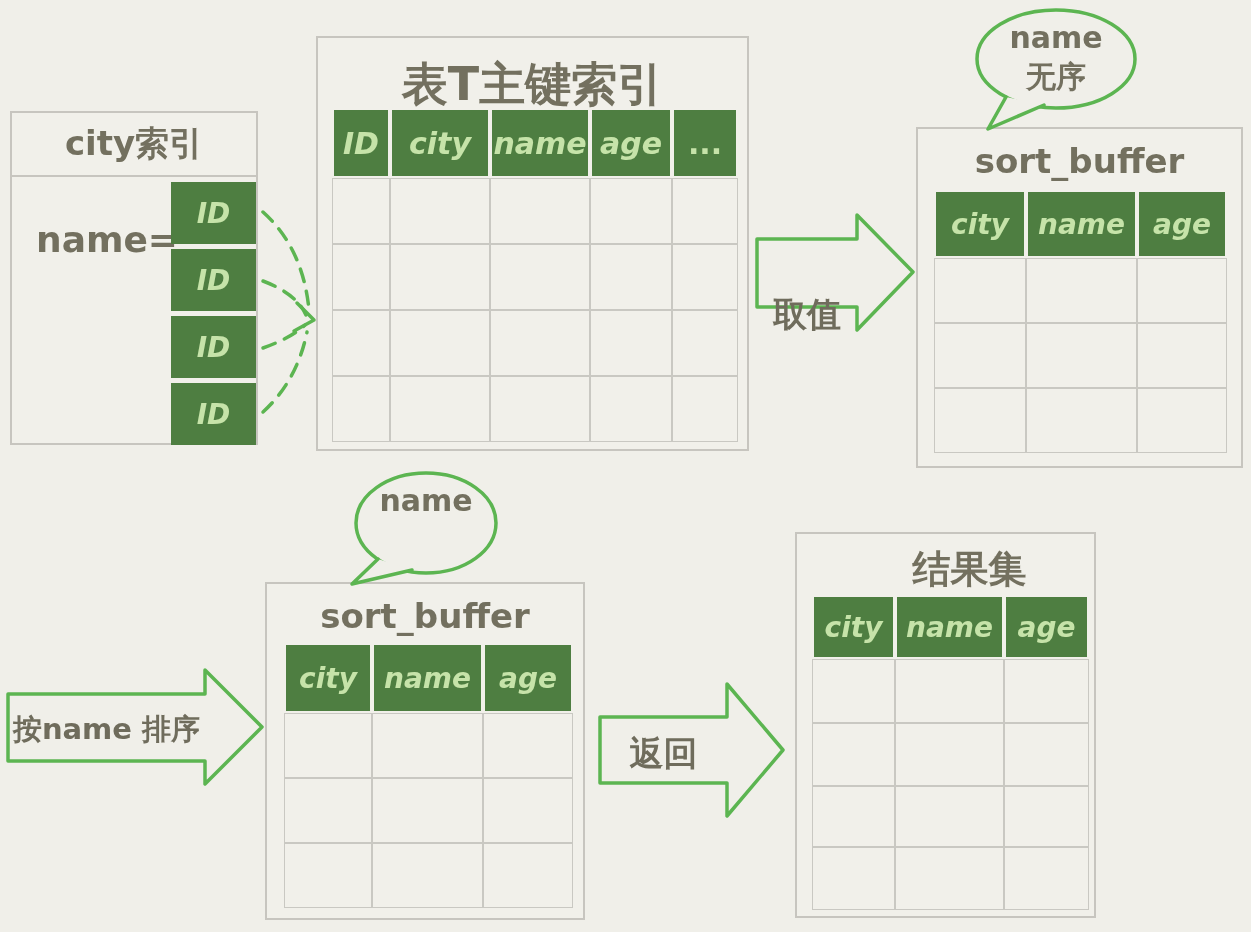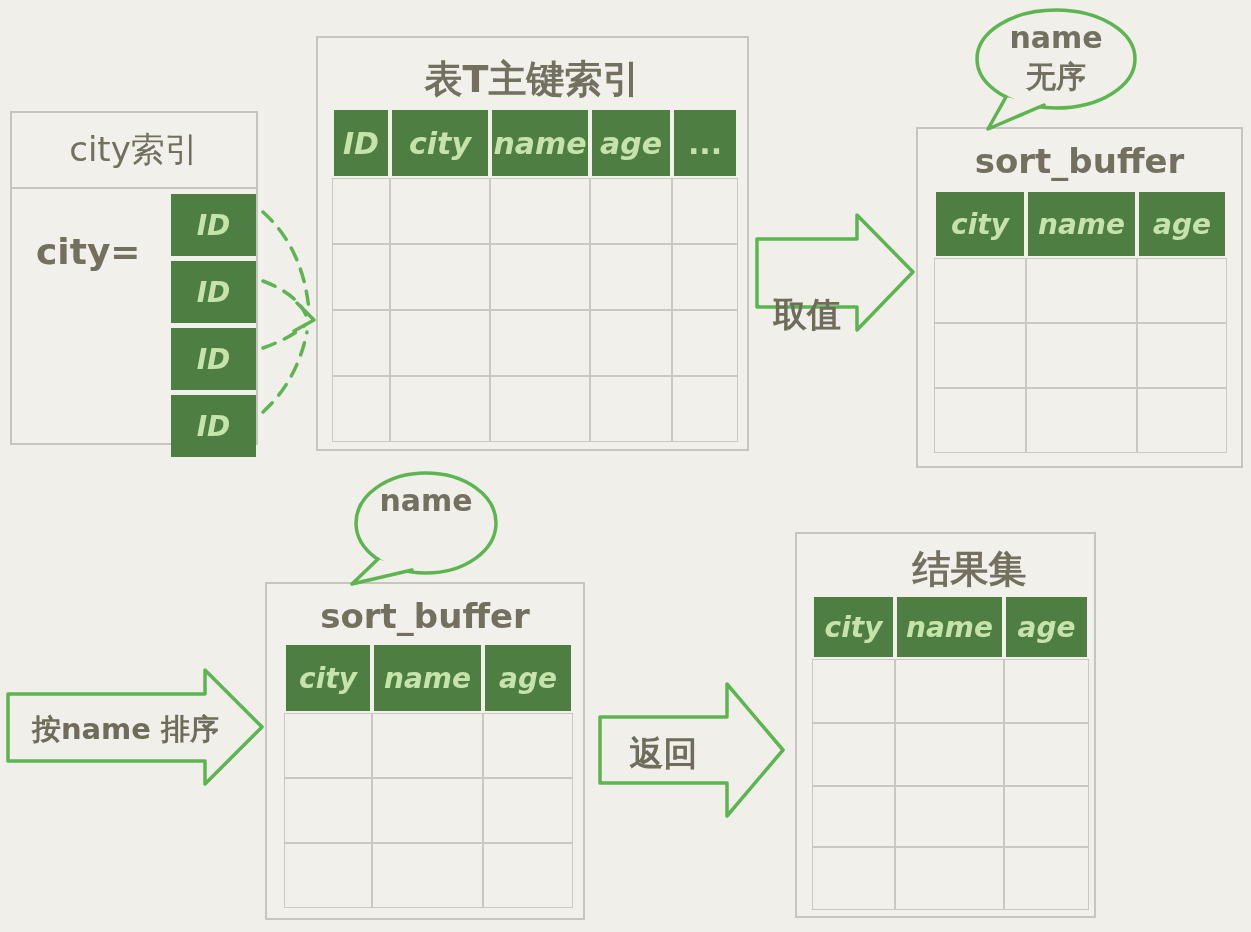--- a/index.html
+++ b/index.html
@@ -11,24 +11,24 @@
   }
   .box {
     position:absolute; box-sizing:border-box;
     border:2.5px solid #c7c5bf; background:#f1f0ea;
   }
   .box-title {
     position:absolute; left:0; right:0; text-align:center;
     font-weight:bold; color:#73705f; white-space:nowrap;
   }
   .titlebar {
-    box-sizing:border-box; height:76px;
+    box-sizing:border-box; height:64px;
     border-bottom:2.5px solid #c7c5bf;
     display:flex; align-items:center; justify-content:center;
-    font-size:34px; font-weight:normal;
+    font-size:34px; font-weight:bold;
   }
   .grid { position:absolute; display:grid; }
   .th {
     background:#4e7e41; border:2.5px solid #f1f0ea;
     color:#c6e3a9; font-weight:bold; font-style:italic;
     display:flex; align-items:center; justify-content:center;
     box-sizing:border-box;
   }
   .td { border:1.5px solid #c9c8c2; box-sizing:border-box; background:#f1f0ea; }
   .idcol { position:absolute; display:flex; flex-direction:column; gap:5px; }
@@ -46,33 +46,33 @@
 </style>
 </head>
 <body>
 
 <div class="canvas">
 
   <div class="box" style="left:10px; top:111px; width:248px; height:334px;">
     <div class="titlebar">city索引</div>
     <div style="position:relative; height:267px;">
       <div style="position:absolute; left:24px; top:30px; font-size:36px; font-weight:bold; line-height:1.85;">
-        <div>city=</div>
+        <div>name=</div>
       </div>
       <div class="idcol" style="right:0; top:5px; width:85px;">
         <div class="idcell">ID</div>
         <div class="idcell">ID</div>
         <div class="idcell">ID</div>
         <div class="idcell">ID</div>
       </div>
     </div>
   </div>
 
   <div class="box" style="left:316px; top:36px; width:433px; height:415px;">
-    <div class="box-title" style="top:16px; font-size:38px;">表T主键索引</div>
+    <div class="box-title" style="top:16px; font-size:46px;">表T主键索引</div>
     <div class="grid" style="left:14px; top:70px; grid-template-columns:58px 100px 100px 82px 66px; grid-template-rows:70px 66px 66px 66px 66px;">
       <div class="th" style="font-size:30px;">ID</div>
       <div class="th" style="font-size:30px;">city</div>
       <div class="th" style="font-size:30px;">name</div>
       <div class="th" style="font-size:30px;">age</div>
       <div class="th" style="font-size:30px; font-style:normal;">...</div>
       <div class="td"></div>
         <div class="td"></div>
         <div class="td"></div>
         <div class="td"></div>
@@ -173,21 +173,21 @@
       <path d="M 1006 97 L 988 129 L 1044 105" fill="#f0efe9" stroke="#5cb551" stroke-width="3.5" stroke-linejoin="round" stroke-linecap="round"></path>
     </g>
 
     <g>
       <ellipse cx="426" cy="523" rx="70" ry="50" fill="#f0efe9" stroke="#5cb551" stroke-width="3.5"></ellipse>
       <path d="M 378 559 L 352 584 L 412 570" fill="#f0efe9" stroke="#5cb551" stroke-width="3.5" stroke-linejoin="round" stroke-linecap="round"></path>
     </g>
   </svg>
 
   <div class="label" style="left:757px; top:252px; width:100px; font-size:34px;margin-top:40px;">取值</div>
-  <div class="label" style="left:8px; top:710px; width:197px; font-size:29px;padding-left:19px;">按name 排序</div>
+  <div class="label" style="left:8px; top:710px; width:197px; font-size:29px;">按name 排序</div>
   <div class="label" style="left:600px; top:731px; width:127px; font-size:34px;">返回</div>
 
   <div class="bubble-text" style="left:977px; top:18px; width:158px; font-size:30px;">
     <div>name</div>
     <div>无序</div>
   </div>
   <div class="bubble-text" style="left:356px; top:481px; width:140px; font-size:30px;">
     <div>name</div>
   </div>
 

